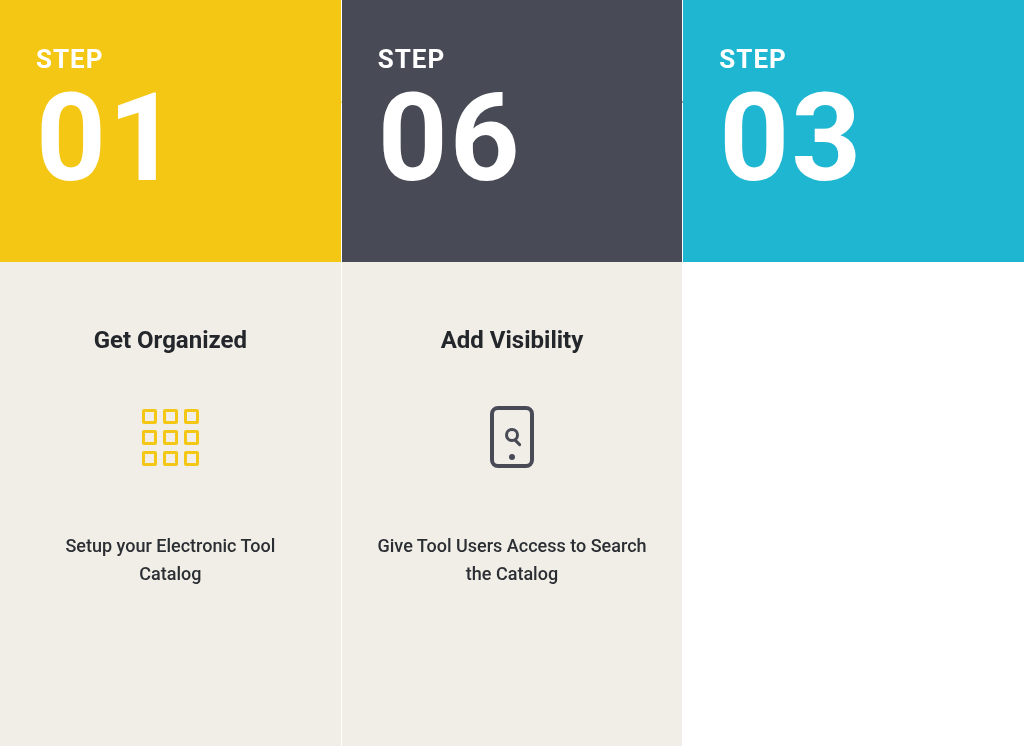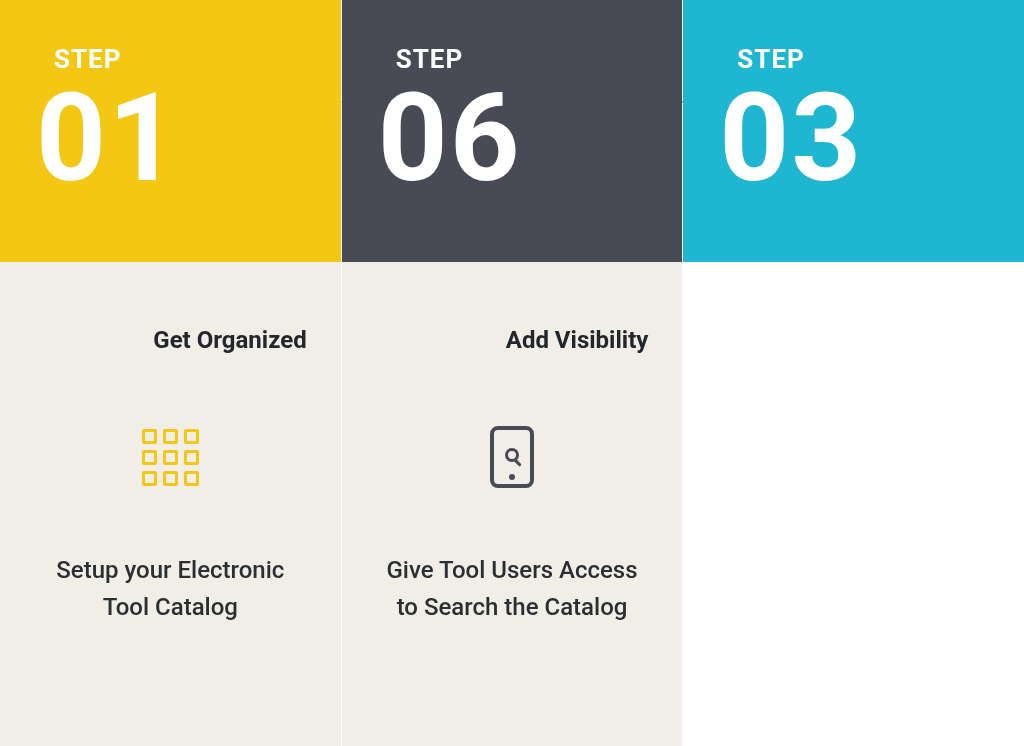--- a/index.html
+++ b/index.html
@@ -30,21 +30,20 @@
   color: #fff;
   position: relative;
 }
 .step-1 .step-header { background: #f4c715; }
 .step-2 .step-header { background: #484b55; }
 .step-3 .step-header { background: #1fb6d1; }
 .step-header .kicker {
   font-size: 26px;
   font-weight: 700;
   letter-spacing: 1px;
-  margin-left: 18px;
 }
 .step-header .bignum {
   font-size: 122px;
   font-weight: 700;
   line-height: 1;
   margin-top: 4px;
   letter-spacing: 2px;
 }
 .arrow-connector {
   position: absolute;
@@ -60,32 +59,32 @@
 .step-body {
   flex: 1;
   background: #f1eee7;
   padding: 64px 34px 0 34px;
   text-align: center;
   color: #23272b;
 }
 .step-body .title {
   font-size: 24px;
   font-weight: 700;
-  text-align: right;
-  margin-bottom: 68px;
+  text-align: center;
+  margin-bottom: 48px;
 }
 .step-body .icon-wrap {
   display: flex;
   justify-content: center;
   align-items: center;
   height: 70px;
   margin-bottom: 60px;
 }
 .step-body .desc {
-  font-size: 24px;
+  font-size: 18px;
   line-height: 1.55;
   font-weight: 500;
   color: #2b2f33;
 }
 
 .grid-icon {
   display: grid;
   grid-template-columns: repeat(3, 15px);
   grid-template-rows: repeat(3, 15px);
   gap: 6px;

